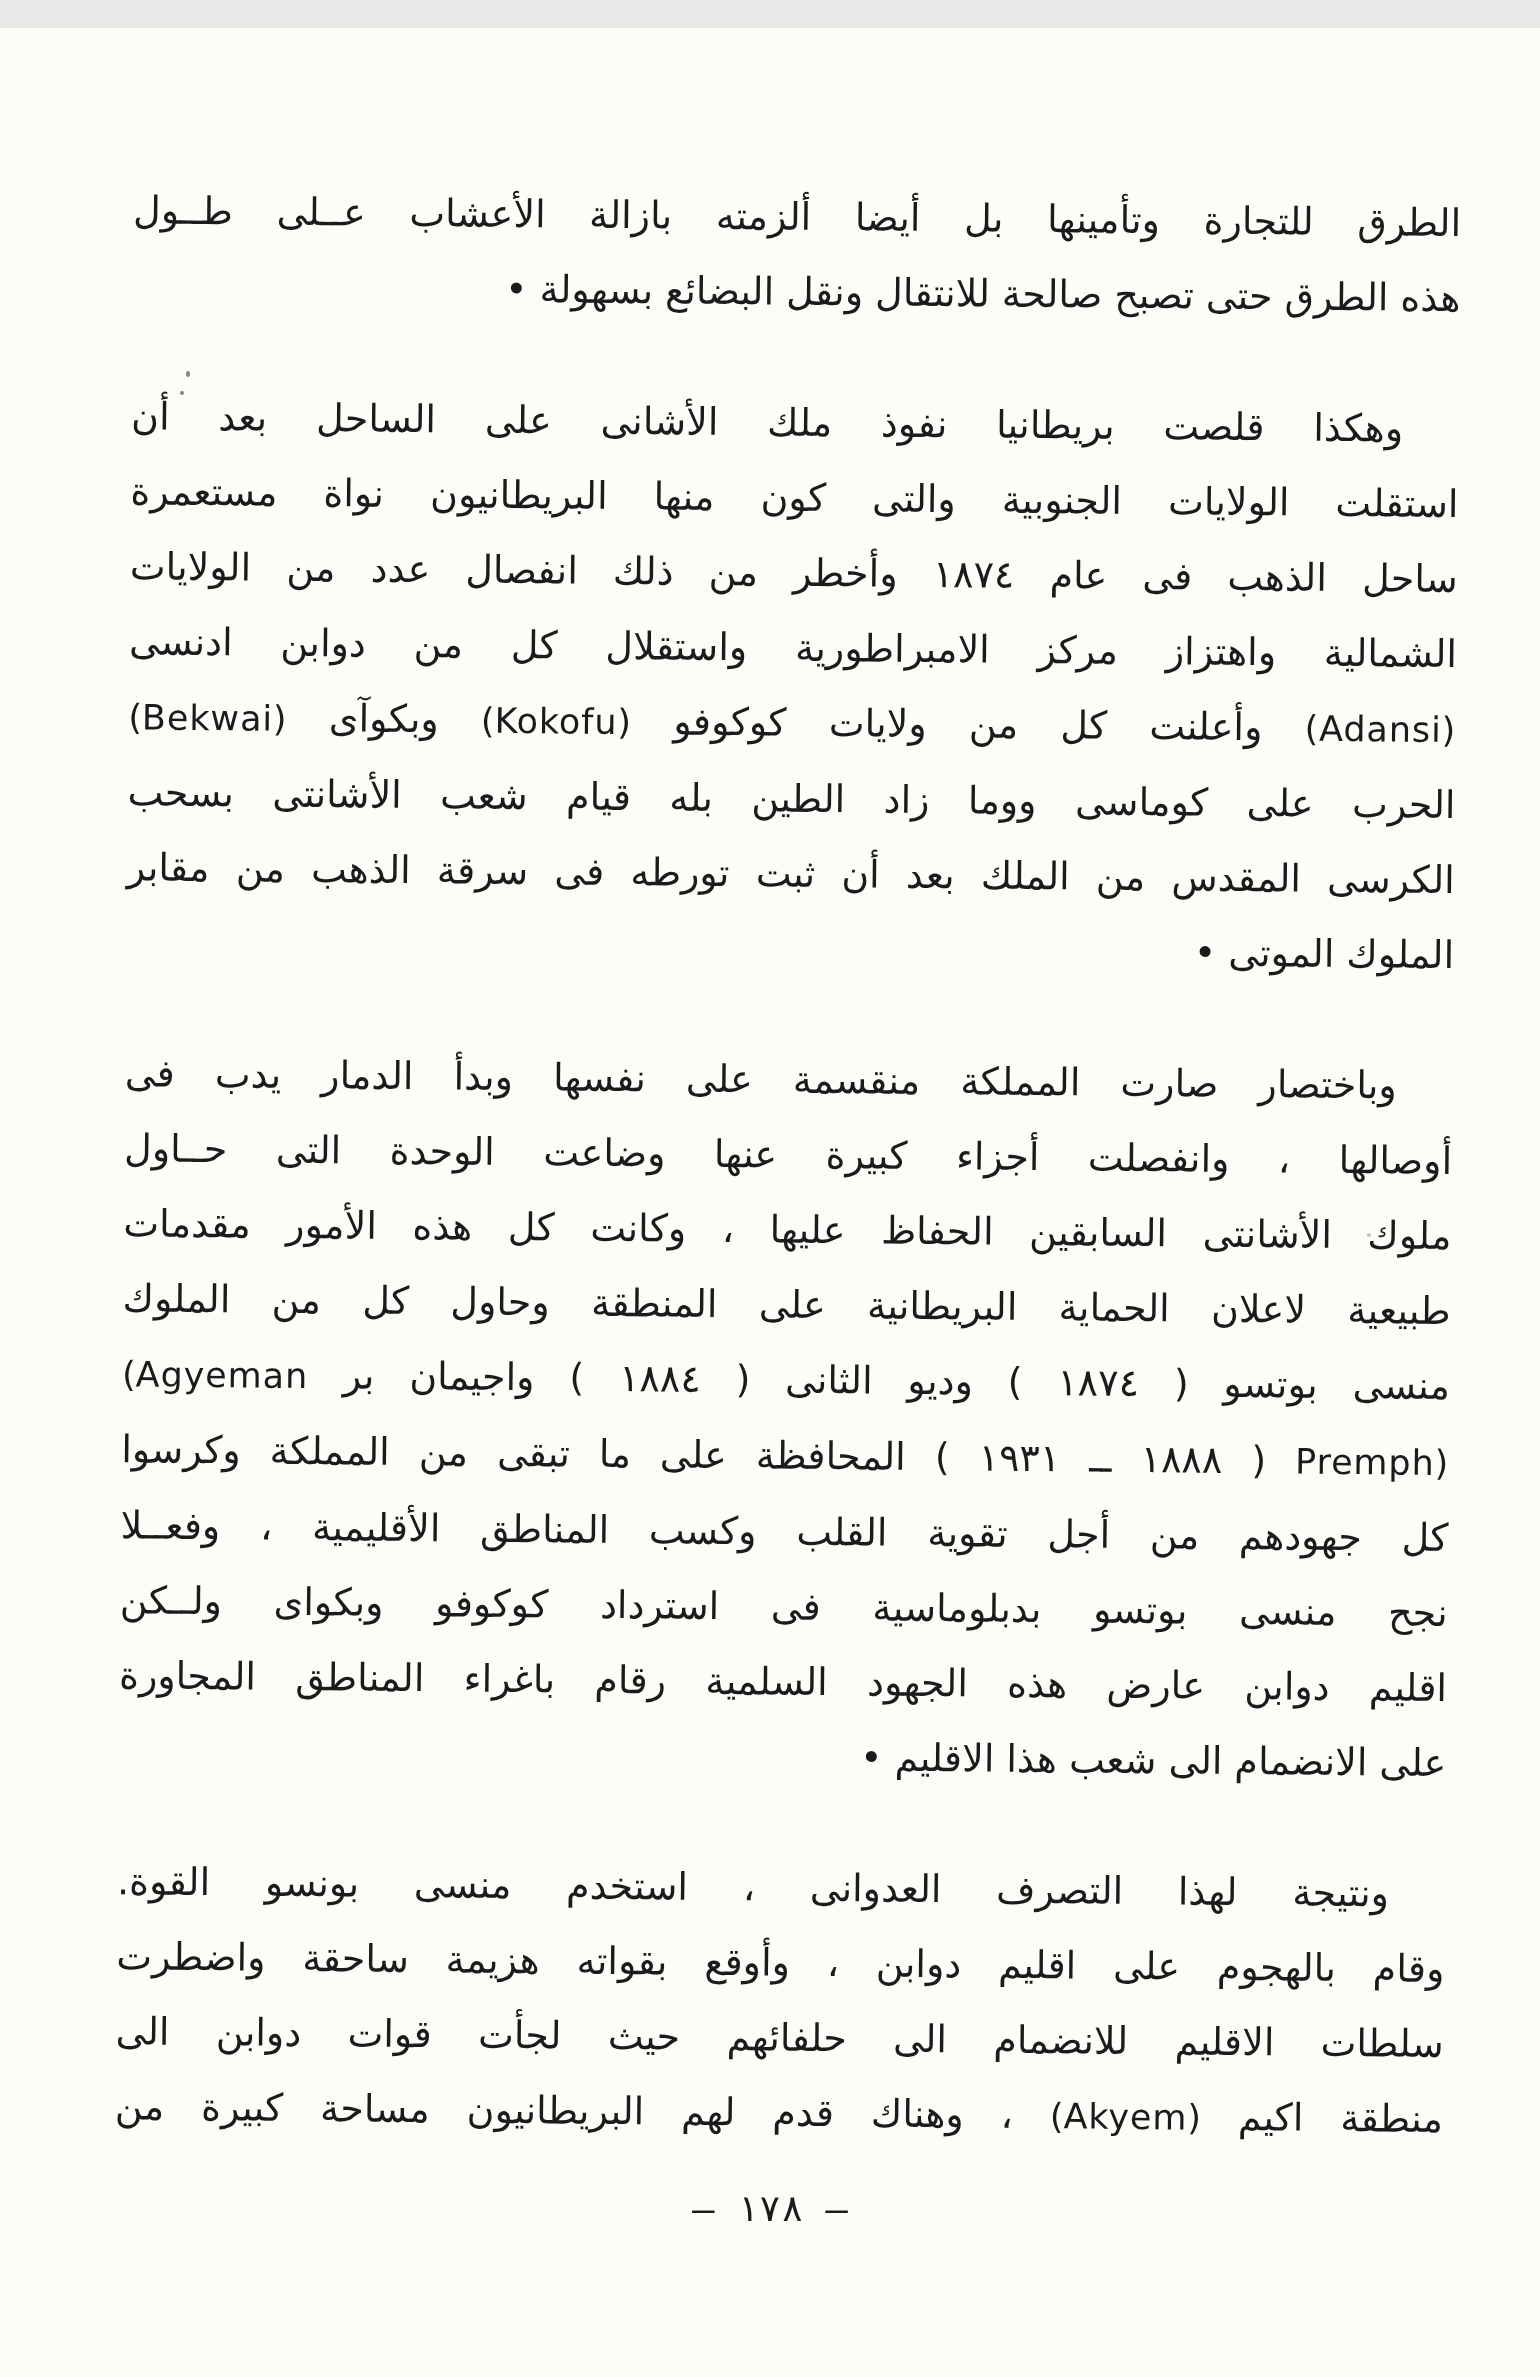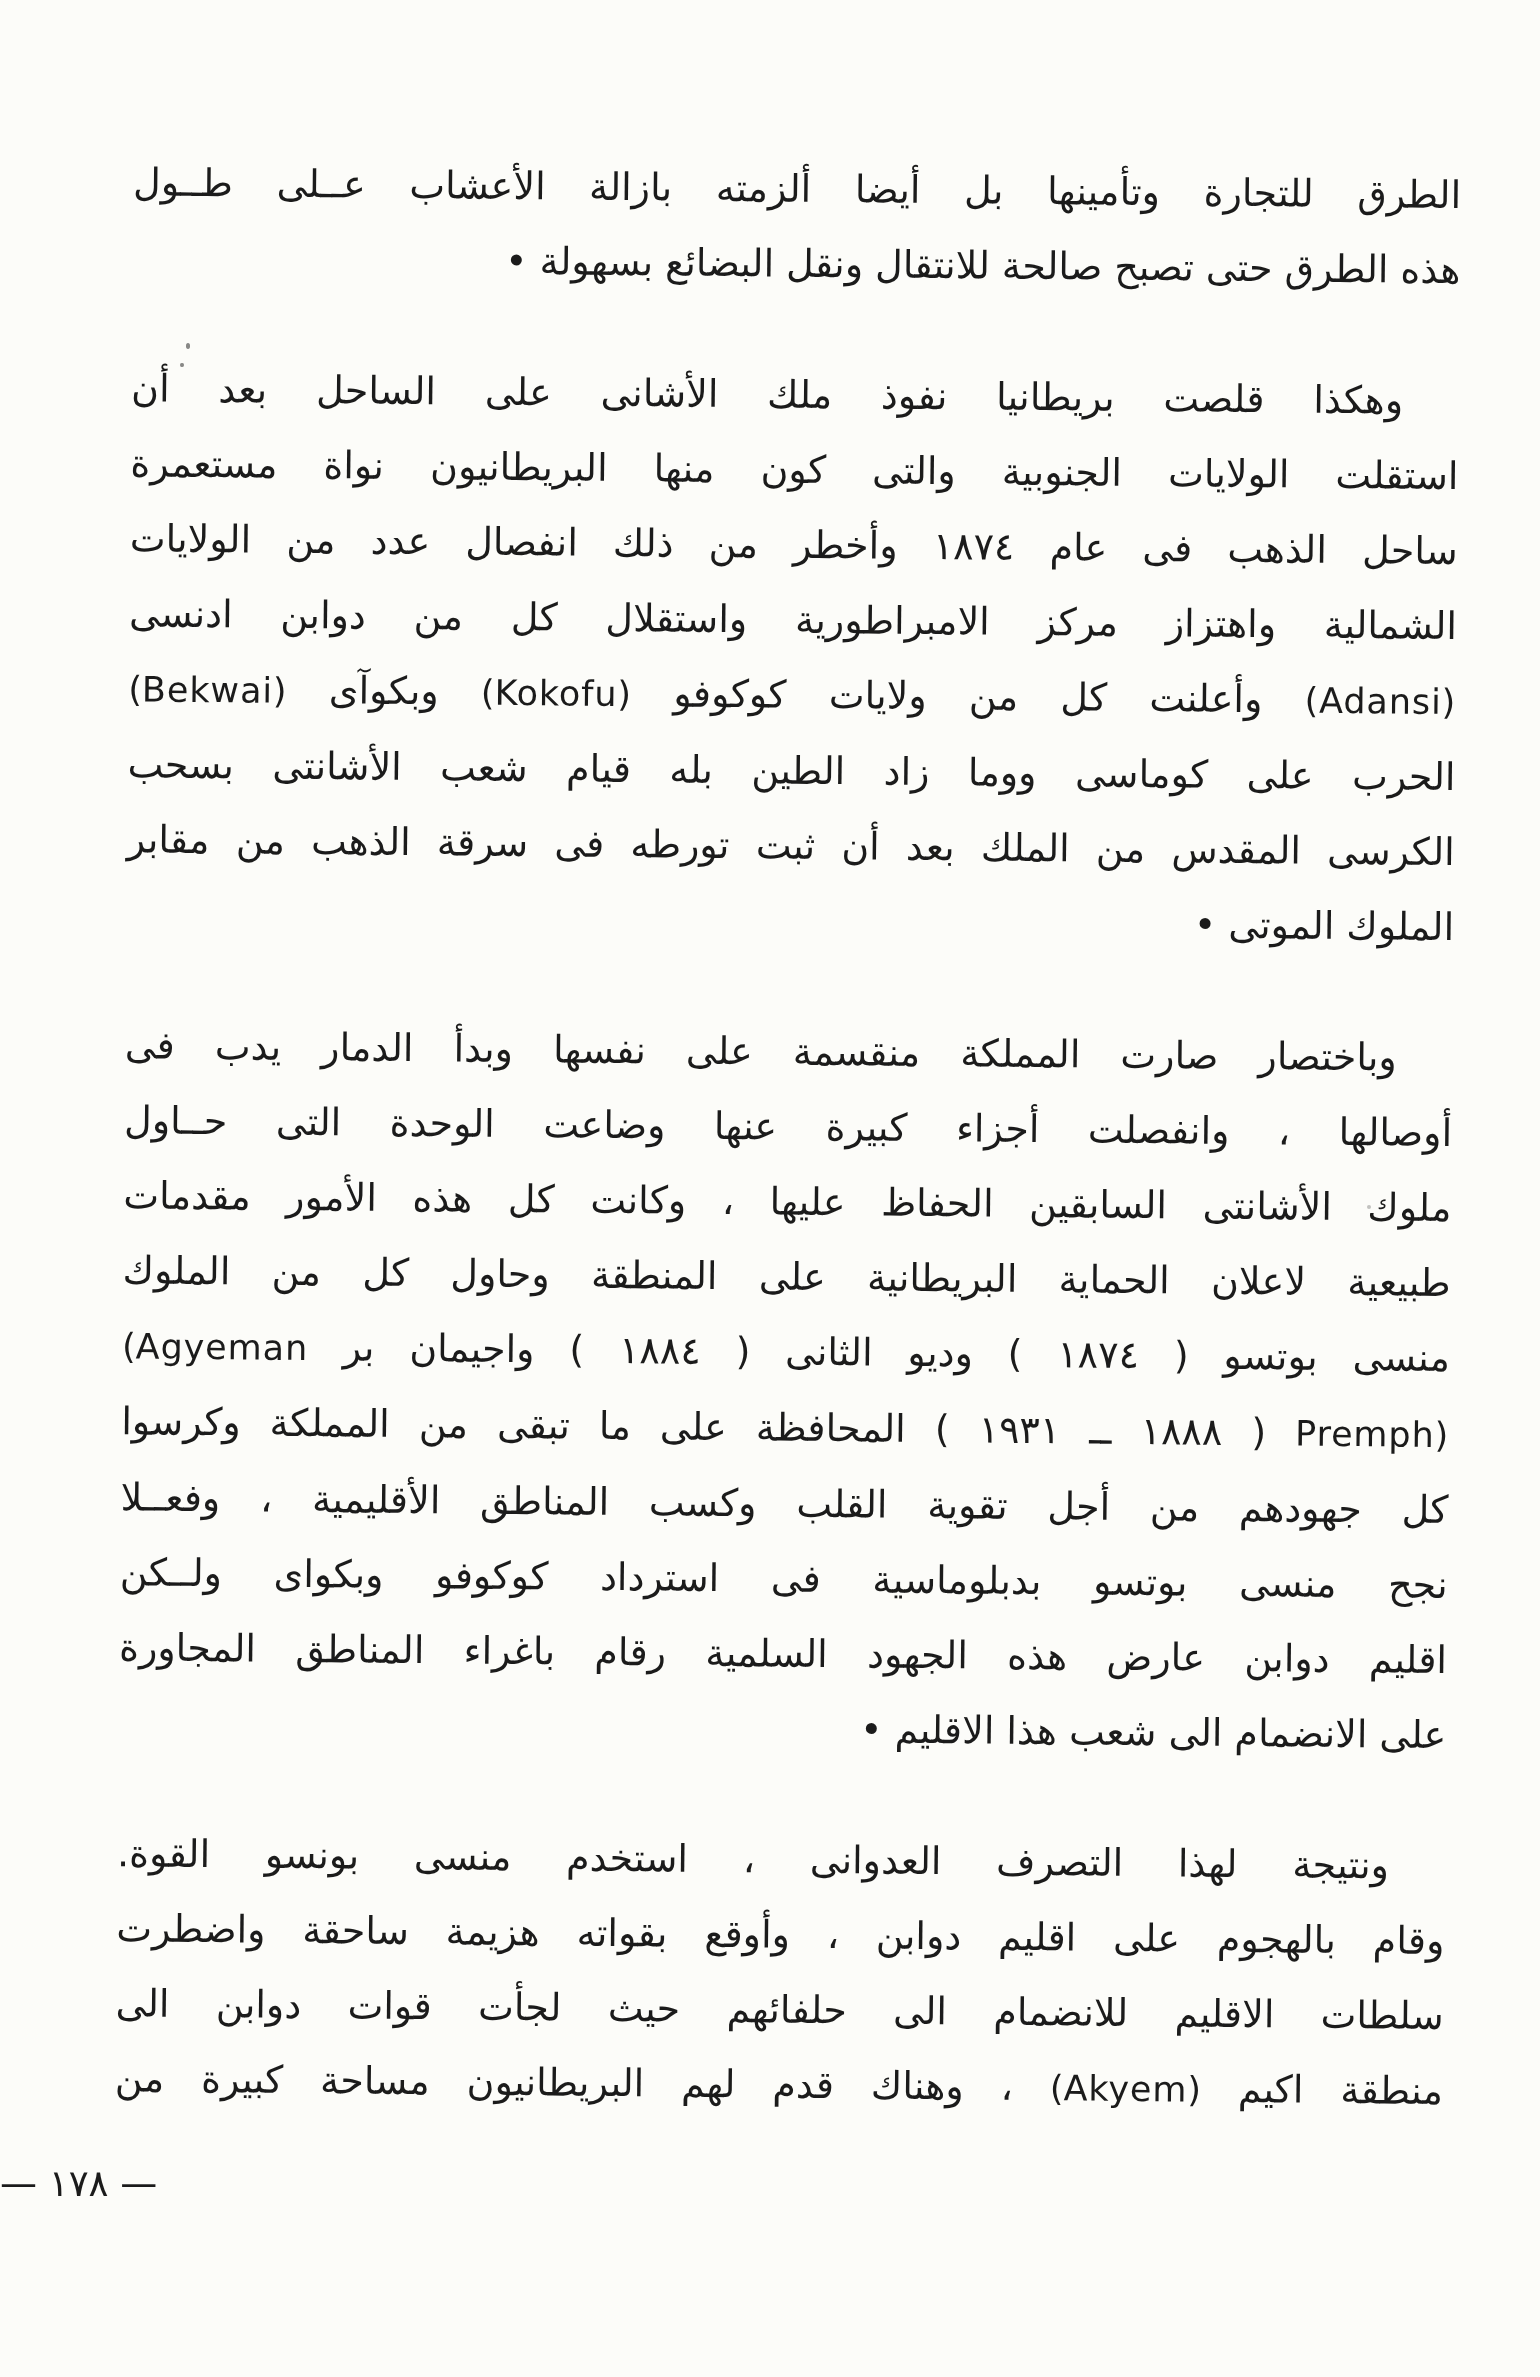--- a/index.html
+++ b/index.html
@@ -5,20 +5,21 @@
   html, body { margin: 0; padding: 0; }
   body {
     width: 1540px; height: 2377px;
     background: #e9e9e7;
     font-family: "DejaVu Sans", sans-serif;
   }
   .page {
     position: absolute; inset: 0;
     background: var(--paper, #fcfcf9);
     overflow: hidden;
+    margin-top: 28px;
   }
   .text-block {
     position: absolute;
     top: 158px; right: 98px; width: 1328px;
     direction: rtl;
     color: var(--ink, #1a1a1a);
     font-size: 38px;
     line-height: 75px;
     transform: rotate(0.55deg);
     transform-origin: bottom right;
@@ -29,26 +30,27 @@
   .line.end { text-align: right; }
   .line.indent { text-indent: 56px; }
   .line span[dir="ltr"] {
     font-size: 35px;
     font-family: "DejaVu Sans", sans-serif;
     letter-spacing: 0.9px;
   }
   .page-number {
     position: absolute;
     top: 2157px; left: 0; width: 100%;
-    text-align: left;
+    text-align: center;
     direction: rtl;
     color: var(--ink, #1a1a1a);
     font-size: 37px;
     line-height: 53px;
     letter-spacing: 1.8px;
+    font-family: Liberation Mono, monospace;
   }
   .speckle {
     position: absolute;
     background: rgba(40,40,40,.55);
     border-radius: 50%;
   }
   .speckle.s1 { left: 186px; top: 343px; width: 4.4px; height: 6.1px; }
   .speckle.s2 { left: 180px; top: 363px; width: 3.5px; height: 4.4px; }
   .speckle.s3 { left: 1367px; top: 1205px; width: 4.4px; height: 4.4px; opacity:.5; }
 </style>

